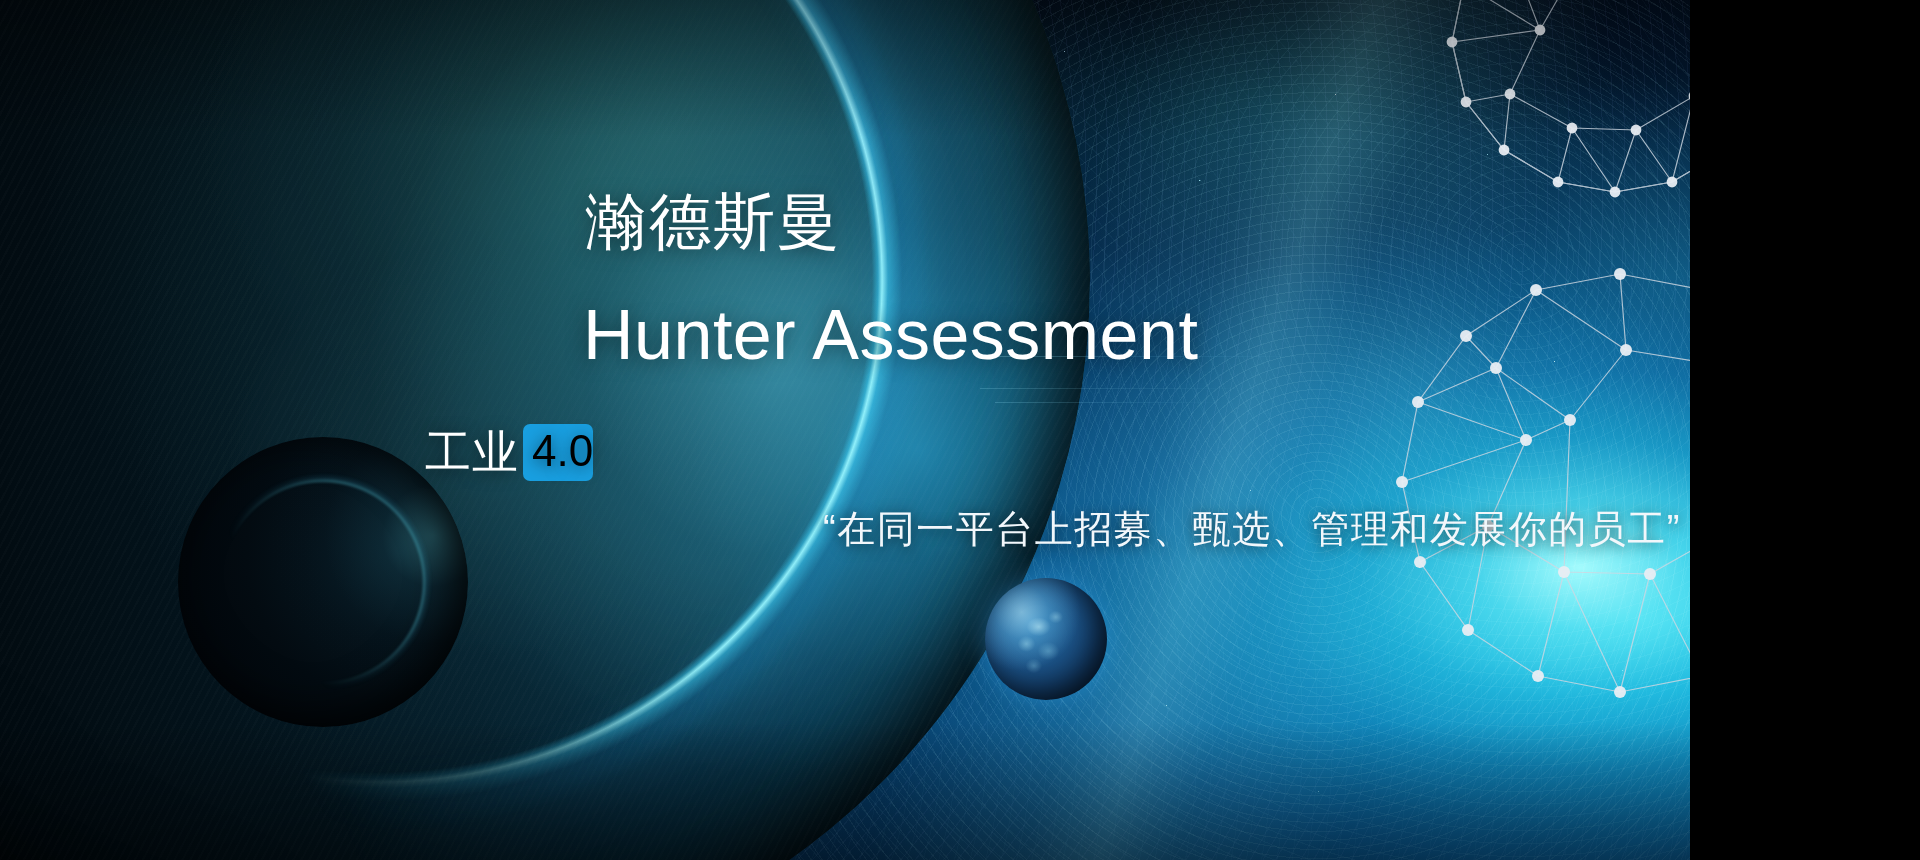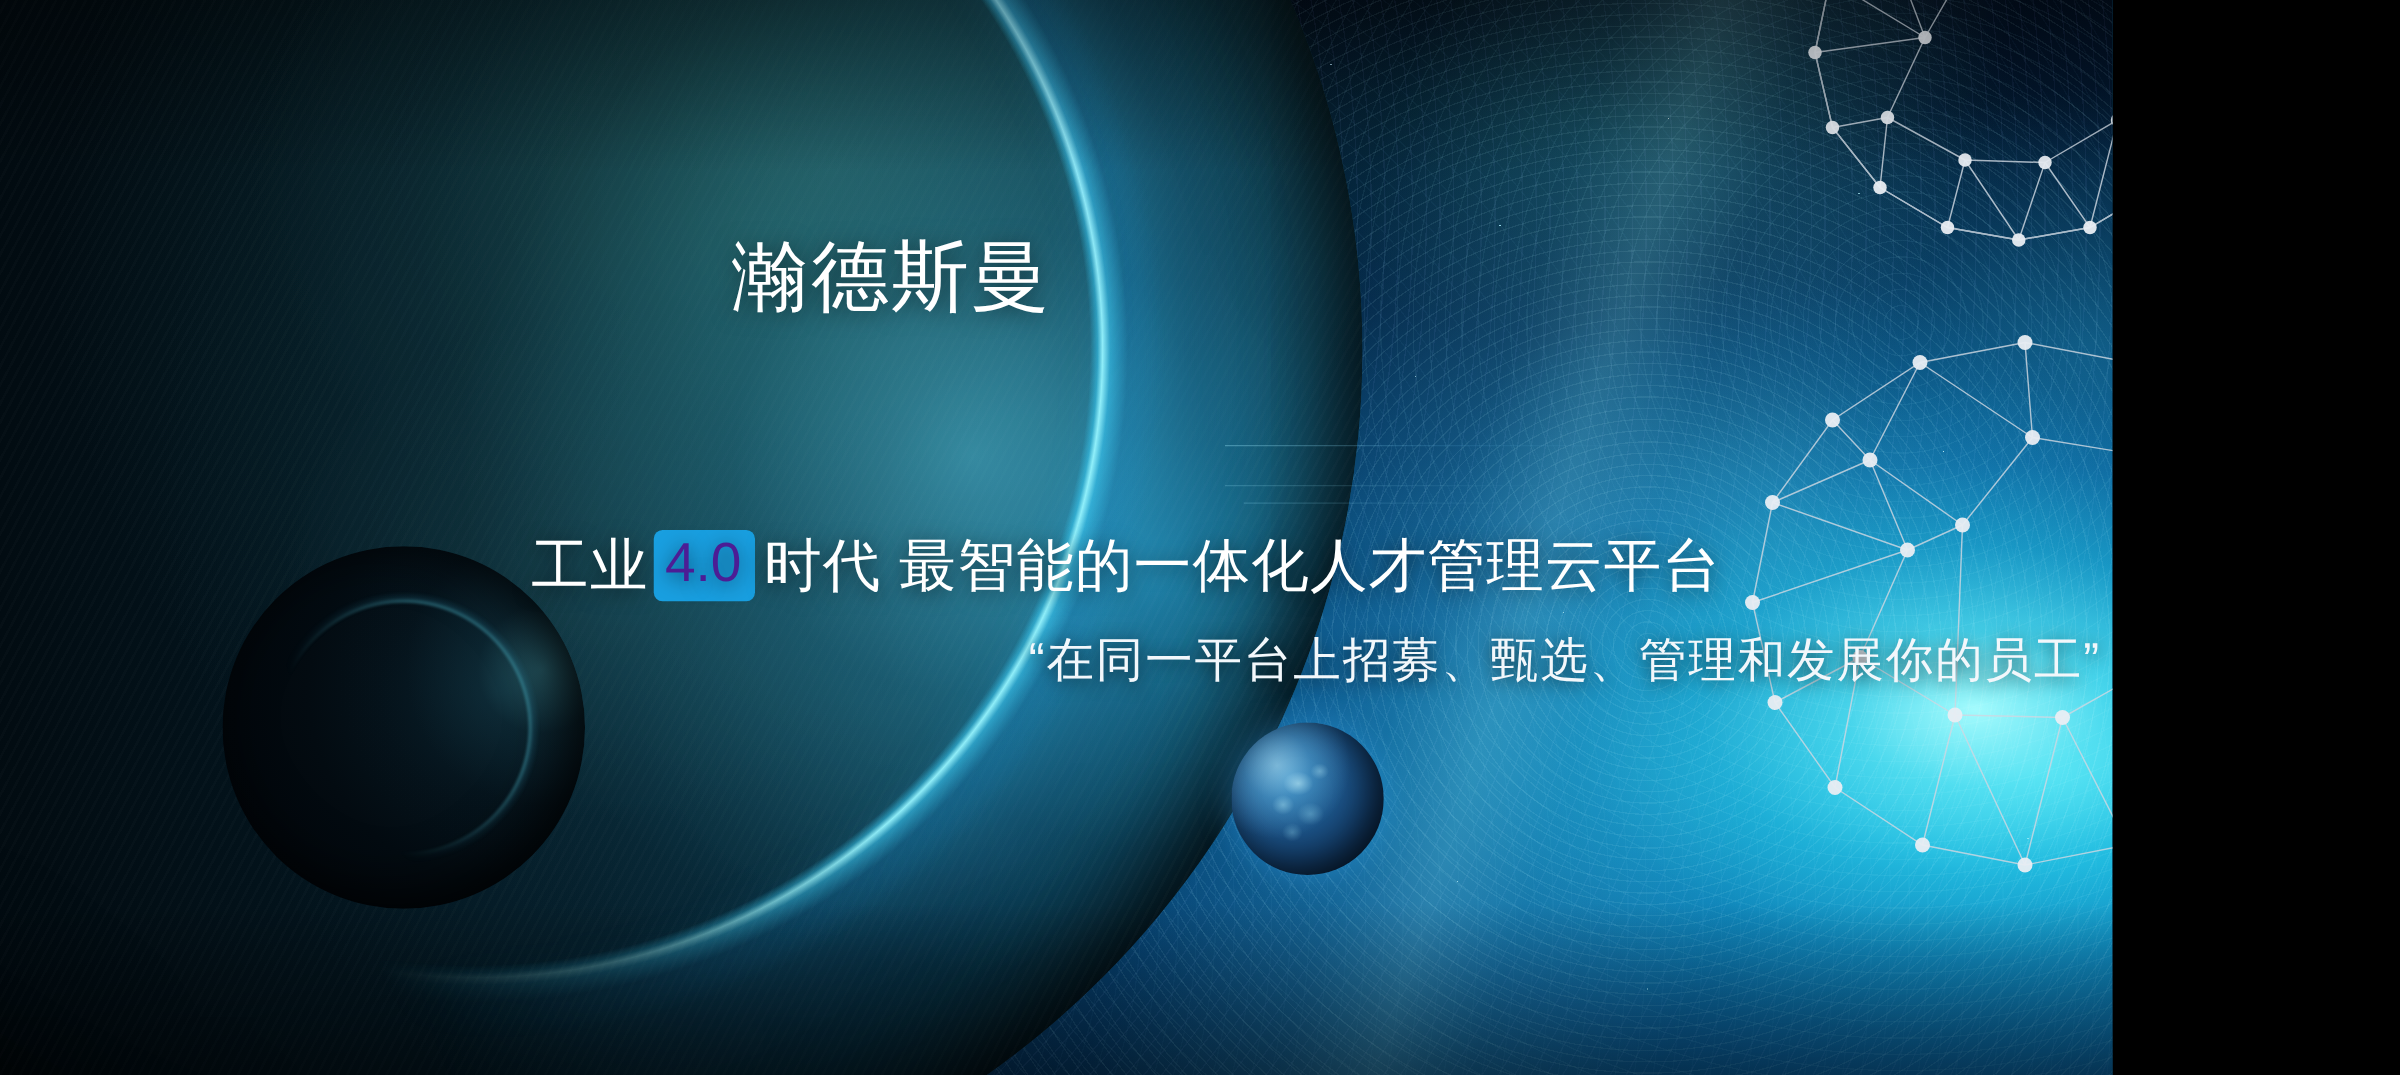--- a/index.html
+++ b/index.html
@@ -225,25 +225,25 @@
     font-size:46px;line-height:1.15;
     color:#ffffff;font-weight:400;
     letter-spacing:1px;
     white-space:nowrap;
     text-shadow:0 2px 16px rgba(0,0,0,.6);
   }
   #tagline .seg{display:inline-block;text-align:right;}
   #badge-40{
     display:inline-flex;align-items:center;justify-content:center;
     background:#199fe0;
-    color:#4c1d95;
+    color:#000000;
     border-radius:7px;
     font-size:44px;
     line-height:1;
-    padding:5px 11px 8px 9px;
+    padding:5px 0 8px 9px;
     margin:0 7px 0 4px;
     letter-spacing:0;
   }
   #subtitle{
     position:absolute;left:823px;top:505px;
     font-size:38px;line-height:1.3;
     color:#f2f7fb;font-weight:400;
     letter-spacing:1.5px;
     white-space:nowrap;
     text-shadow:0 2px 14px rgba(0,0,0,.7);
@@ -347,23 +347,23 @@
         <circle cx="286" cy="100" r="6"></circle>
           <circle cx="230" cy="170" r="6"></circle>
       </g>
     </svg>
   </div>
 
   <div class="layer" id="vignette"></div>
 
   <div id="copy">
     <div id="title-cn">瀚德斯曼</div>
+    <div id="title-en">Hunter Assessment</div>
 
     <div id="tagline">
       <span class="seg">工业</span>
       <span id="badge-40">4.0</span>
-      <span class="seg">时代 最智能的一体化人才管理云平台</span>
     </div>
 
     <div id="subtitle">“在同一平台上招募、甄选、管理和发展你的员工”</div>
   </div>
 
 </div>
 
 </body></html>

